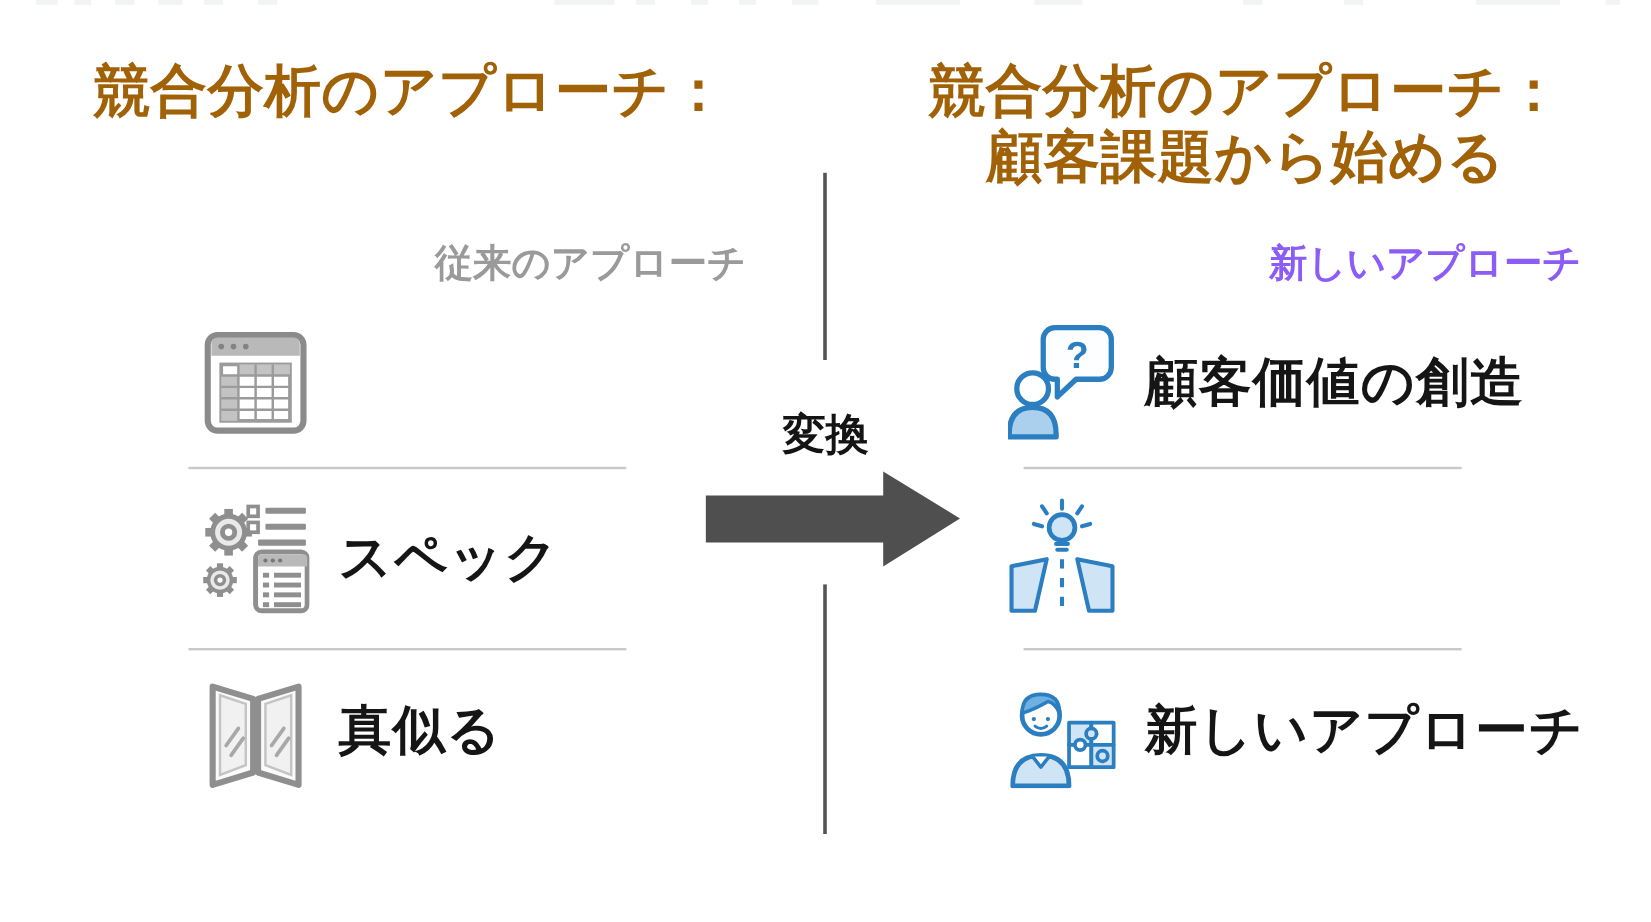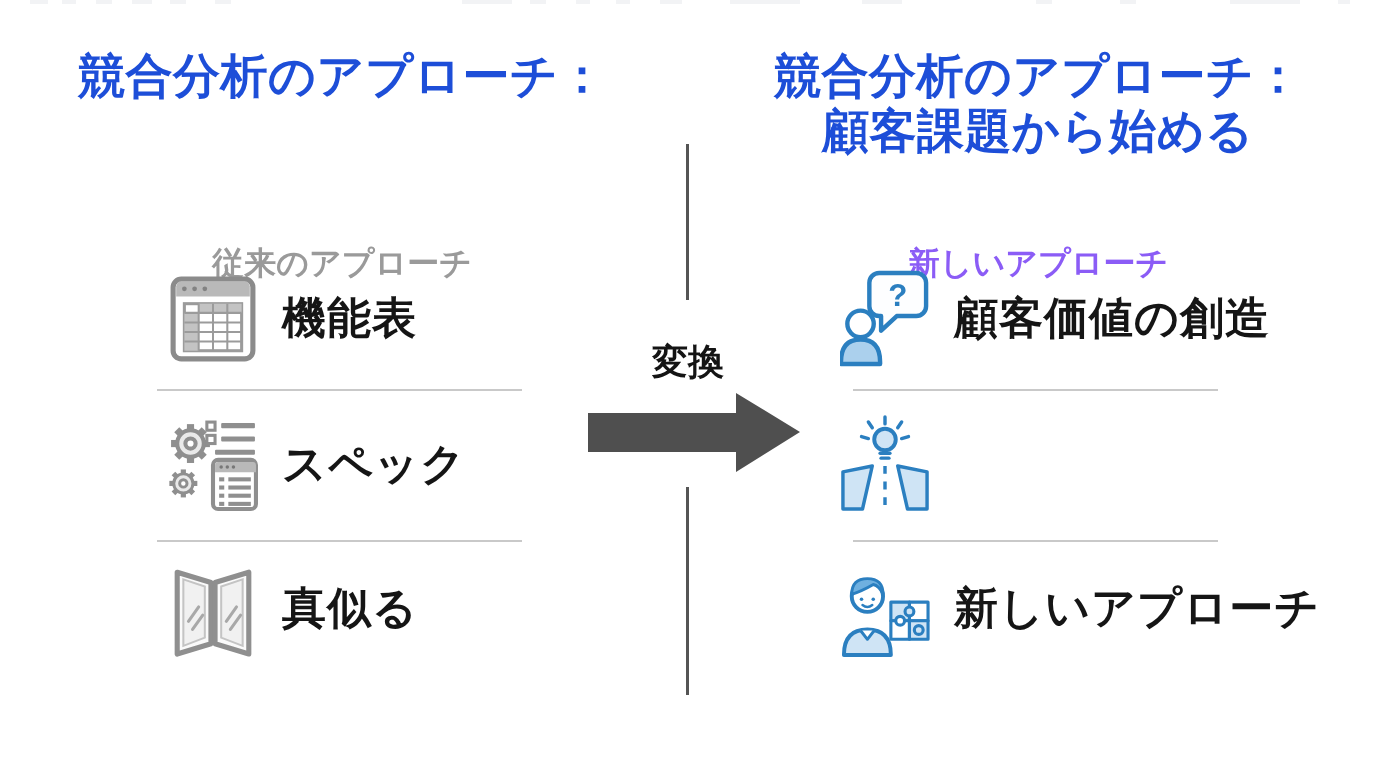--- a/index.html
+++ b/index.html
@@ -10,27 +10,27 @@
   
   .artifact { position:absolute; top:0; height:4px; background:#f2f3f5; }
 
   .col { position:absolute; top:0; width:560px; height:768px; }
   .col-left  { left:62px; }
   .col-right { left:758px; }
 
   .title {
     position:absolute; top:48px; left:0; width:100%; margin:0;
     text-align:center; font-size:47px; font-weight:800; line-height:1.18;
-    color:#1d4ed8; letter-spacing:0.5px;
+    color:#a16207; letter-spacing:0.5px;
   }
   .title span { display:block; }
 
   .subtitle {
     position:absolute; top:198px; left:0; width:100%;
-    text-align:center; font-size:32px; font-weight:700;margin-top:44px;
+    text-align:right; font-size:32px; font-weight:700;
   }
   .subtitle-gray { color:#9a9a9a; }
   .subtitle-blue { color:#8b5cf6; }
 
   .row {
     position:absolute; left:0; right:0; height:100px;
     display:flex; align-items:center; gap:24px;
   }
   .col-left  .row { padding-left:106px; }
   .col-right .row { padding-left:82px; }
@@ -104,21 +104,20 @@
             <line x1="30" y1="33" x2="30" y2="79"></line>
             <line x1="44" y1="33" x2="44" y2="79"></line>
             <line x1="58" y1="33" x2="58" y2="79"></line>
             <line x1="16" y1="42" x2="72" y2="42"></line>
             <line x1="16" y1="51.3" x2="72" y2="51.3"></line>
             <line x1="16" y1="60.6" x2="72" y2="60.6"></line>
             <line x1="16" y1="69.9" x2="72" y2="69.9"></line>
           </g>
         </svg>
       </span>
-      <span class="item-label">機能表</span>
     </div>
     <div class="divider divider-1"></div>
 
     <div class="row row-2">
       <span class="icon">
         <svg viewBox="0 0 88 94" xmlns="http://www.w3.org/2000/svg">
           <g transform="translate(22,27)">
             <g fill="#8f8f8f">
               <rect x="-3.5" y="-19" width="7" height="38"></rect>
               <rect x="-3.5" y="-19" width="7" height="38" transform="rotate(45)"></rect>

